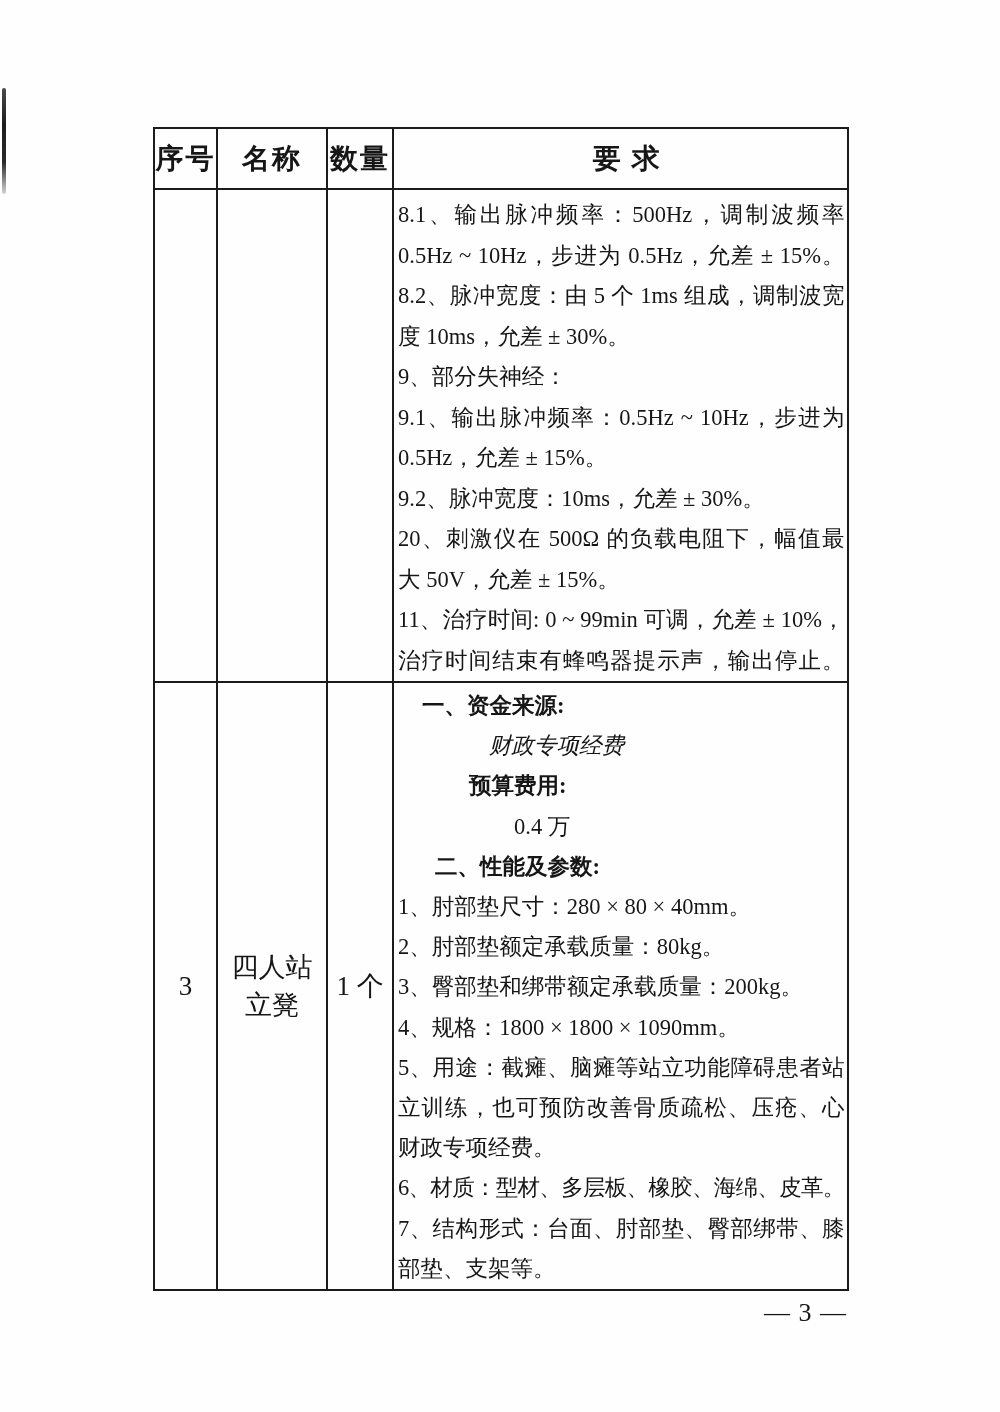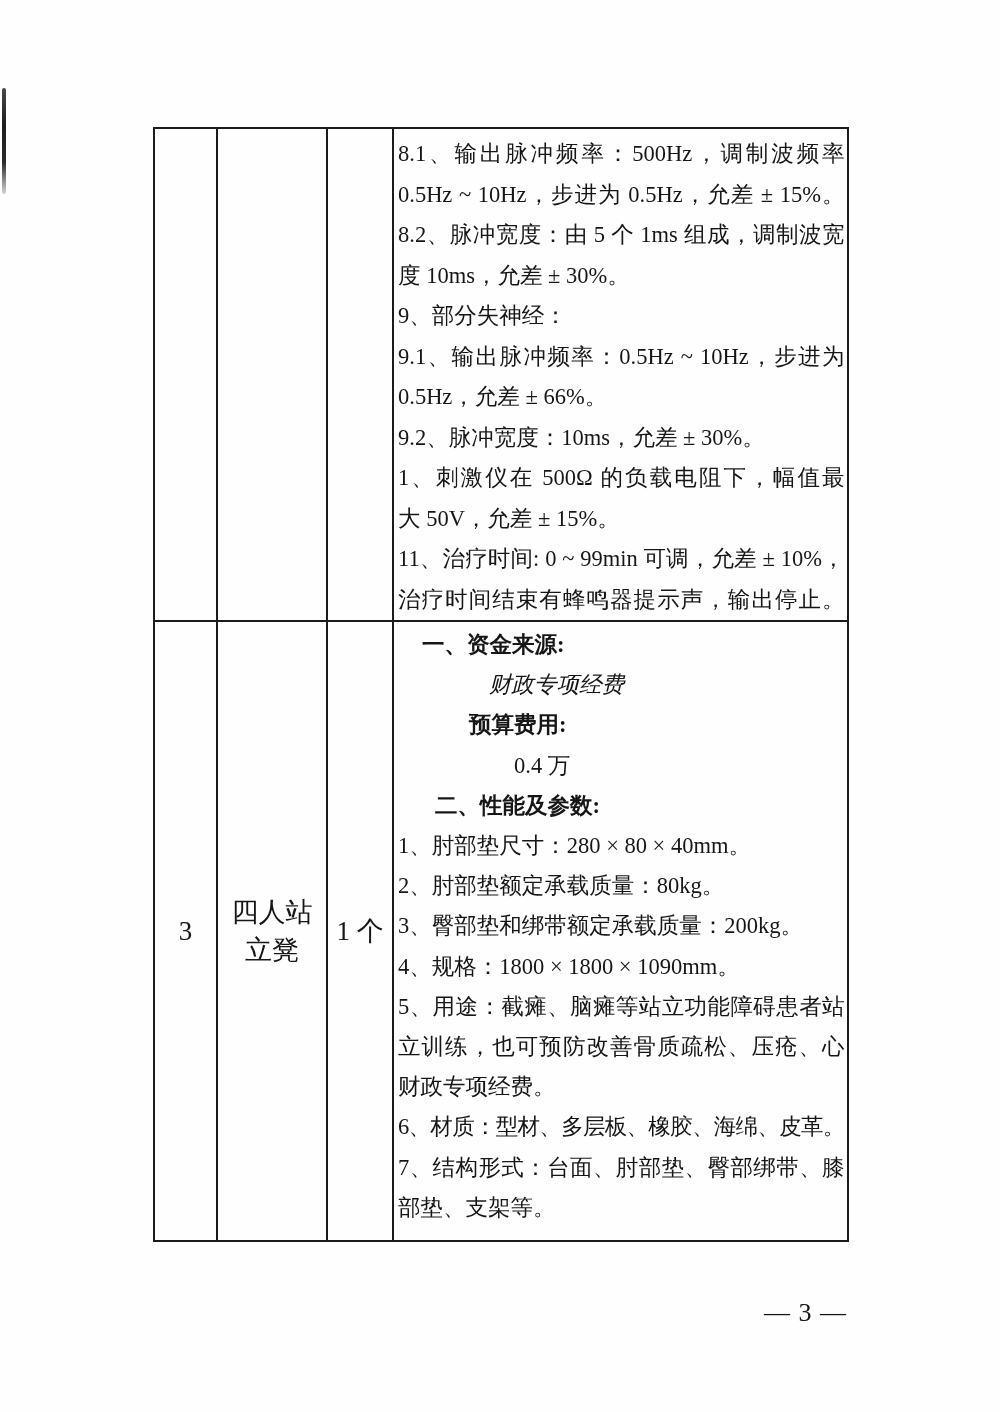--- a/index.html
+++ b/index.html
@@ -52,21 +52,21 @@
     text-align: center;
     font-size: 27px;
     line-height: 38px;
   }
   .req-cell {
     vertical-align: top !important;
     overflow: hidden;
     margin-left: 45px;
   }
   .req-inner-1 { padding: 5px 2px 0 4px; }
-  .req-inner-2 { padding: 3px 2px 12px 4px; }
+  .req-inner-2 { padding: 3px 2px 0 4px; }
   .req-line {
     font-size: 22.5px;
     white-space: nowrap;
     overflow: hidden;
   }
   .row-1 .req-line { line-height: 40.5px; }
   .row-2 .req-line { line-height: 40.2px; }
   .fill {
     text-align: justify;
     text-align-last: justify;
@@ -96,36 +96,42 @@
 <div class="scan-streak"></div>
 
 <table class="spec-table">
   <colgroup>
     <col class="col-no">
       <col class="col-name">
       <col class="col-qty">
       <col class="col-req">
   </colgroup>
   <tbody>
+      <tr class="hdr-row">
+    <th>序号</th>
+    <th>名称</th>
+    <th>数量</th>
+    <th class="hdr-req">要 求</th>
+  </tr>
 
   <tr class="row-1">
     <td class="cell-center"></td>
     <td class="cell-center"></td>
     <td class="cell-center"></td>
     <td class="req-cell">
       <div class="req-inner-1">
         <div class="req-line fill">8.1、输出脉冲频率：500Hz，调制波频率</div>
         <div class="req-line fill">0.5Hz ~ 10Hz，步进为 0.5Hz，允差 ± 15%。</div>
         <div class="req-line fill">8.2、脉冲宽度：由 5 个 1ms 组成，调制波宽</div>
         <div class="req-line">度 10ms，允差 ± 30%。</div>
         <div class="req-line">9、部分失神经：</div>
         <div class="req-line fill">9.1、输出脉冲频率：0.5Hz ~ 10Hz，步进为</div>
-        <div class="req-line">0.5Hz，允差 ± 66%。</div>
+        <div class="req-line">0.5Hz，允差 ± 15%。</div>
         <div class="req-line">9.2、脉冲宽度：10ms，允差 ± 30%。</div>
-        <div class="req-line fill">1、刺激仪在 500Ω 的负载电阻下，幅值最</div>
+        <div class="req-line fill">20、刺激仪在 500Ω 的负载电阻下，幅值最</div>
         <div class="req-line">大 50V，允差 ± 15%。</div>
         <div class="req-line fill">11、治疗时间: 0 ~ 99min 可调，允差 ± 10%，</div>
         <div class="req-line fill">治疗时间结束有蜂鸣器提示声，输出停止。</div>
       </div>
     </td>
   </tr>
 
   <tr class="row-2">
     <td class="cell-center">3</td>
     <td class="cell-center">

